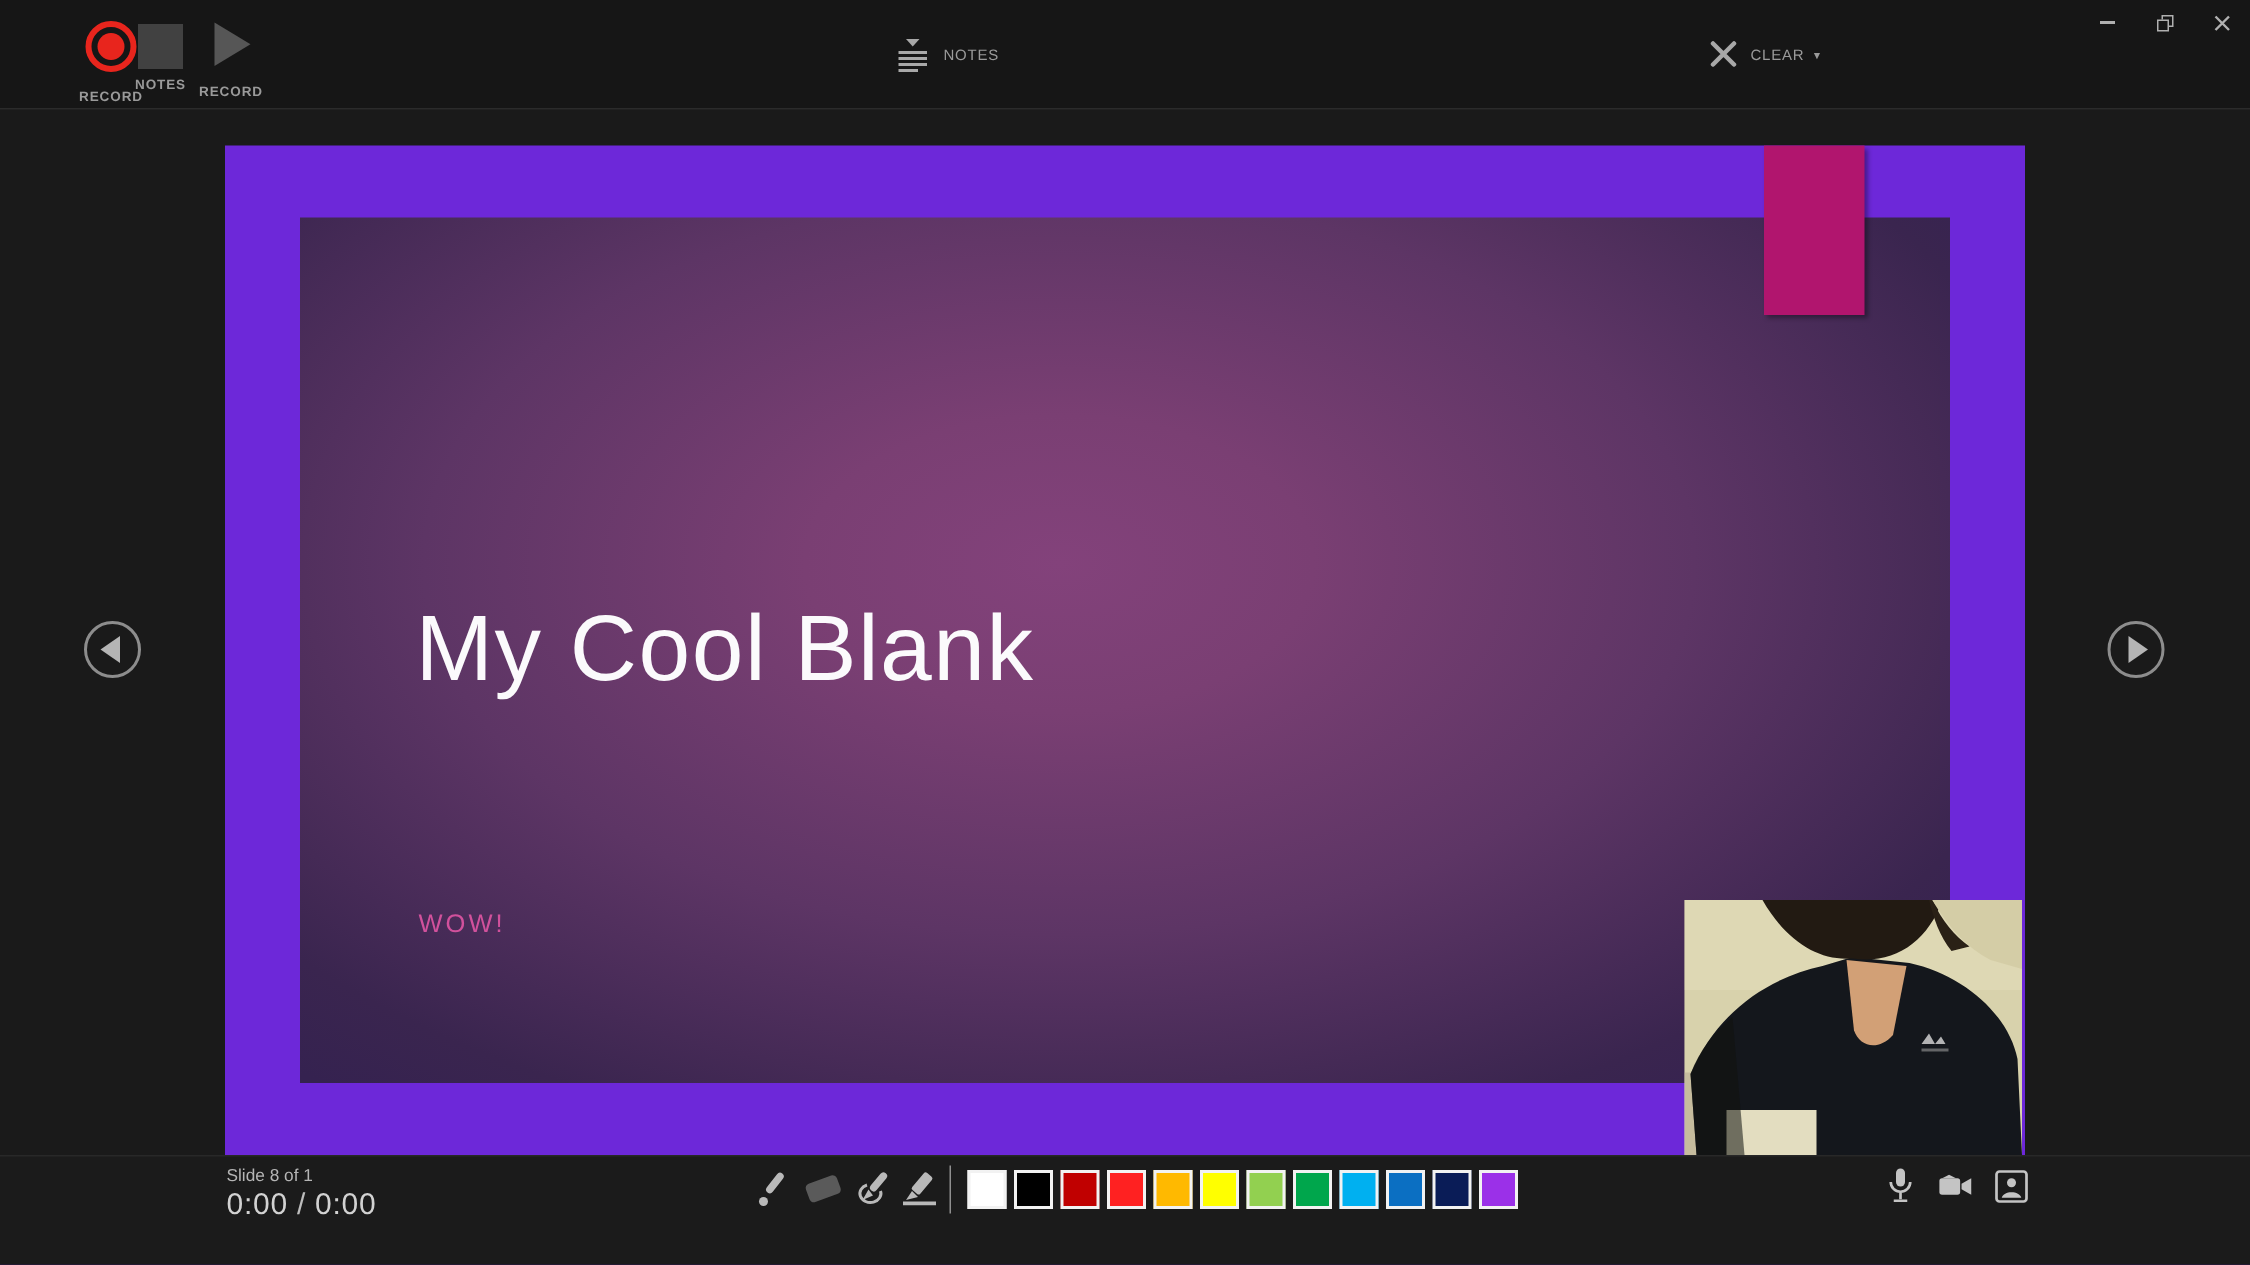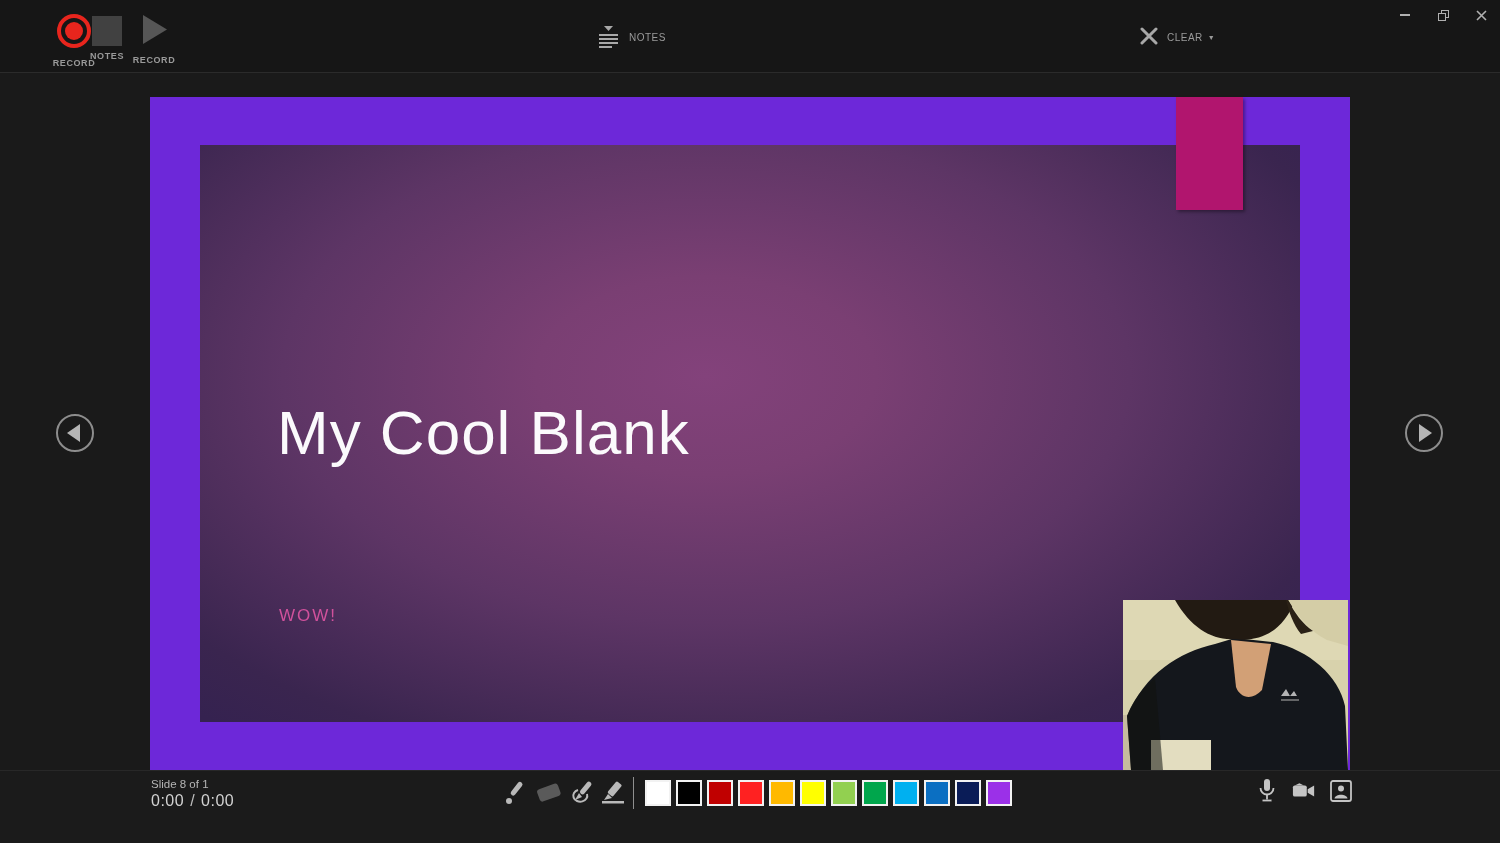--- a/index.html
+++ b/index.html
@@ -53,21 +53,21 @@
   .tri-right { width: 0; height: 0; border-top: 9px solid transparent; border-bottom: 9px solid transparent;
     border-left: 13px solid #b5b5b5; margin-right: -3px; }
 
   
   .webcam { position: absolute; left: 1123px; top: 600px; width: 225px; height: 170px; background: #d8d2ac; overflow: hidden; }
 
   
   .bottombar { position: absolute; left: 0; top: 770px; width: 100%; height: 73px;
     background: #1b1b1b; border-top: 1px solid #282828; }
   .slide-indicator { position: absolute; left: 151px; top: 7px; font-size: 11.5px; color: #b5b5b5; }
-  .timer { position: absolute; left: 151px; top: 21px; font-size: 16px; color: #d2d2d2; font-weight: 400;
+  .timer { position: absolute; left: 151px; top: 21px; font-size: 20px; color: #d2d2d2; font-weight: 400;
     letter-spacing: .5px; display: flex; gap: 6px; }
   .timer .sep { color: #bdbdbd; }
 
   .ink-row { position: absolute; left: 503px; top: 6px; display: flex; align-items: center; }
   .tool { width: 28px; height: 28px; margin-right: 4px; display: flex; align-items: center; justify-content: center; }
   .vdiv { width: 1px; height: 32px; background: #8f8f8f; margin: 0 6px 0 2px; }
   .swatch { width: 26px; height: 26px; border: 2px solid #f2f2f2; margin-left: 5px; }
 
   .av-row { position: absolute; right: 147px; top: 8px; display: flex; align-items: center; gap: 13px; }
   .av-btn { width: 24px; height: 24px; display: flex; align-items: center; justify-content: center; }

